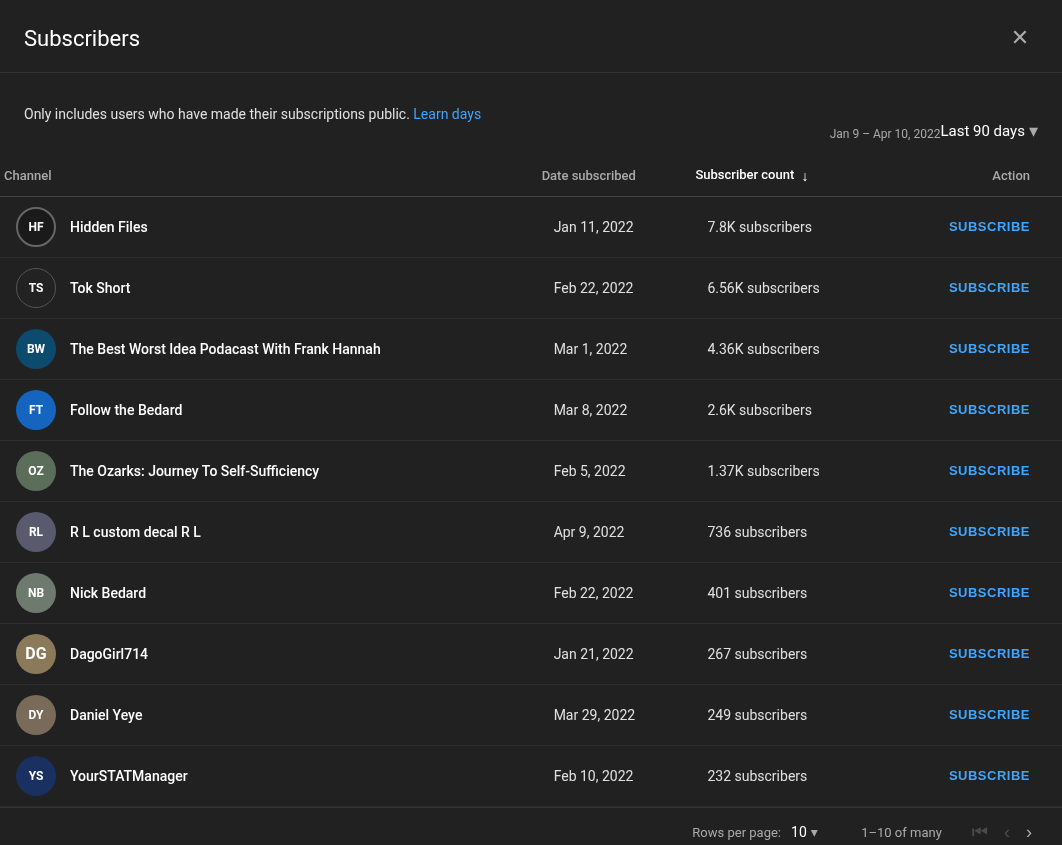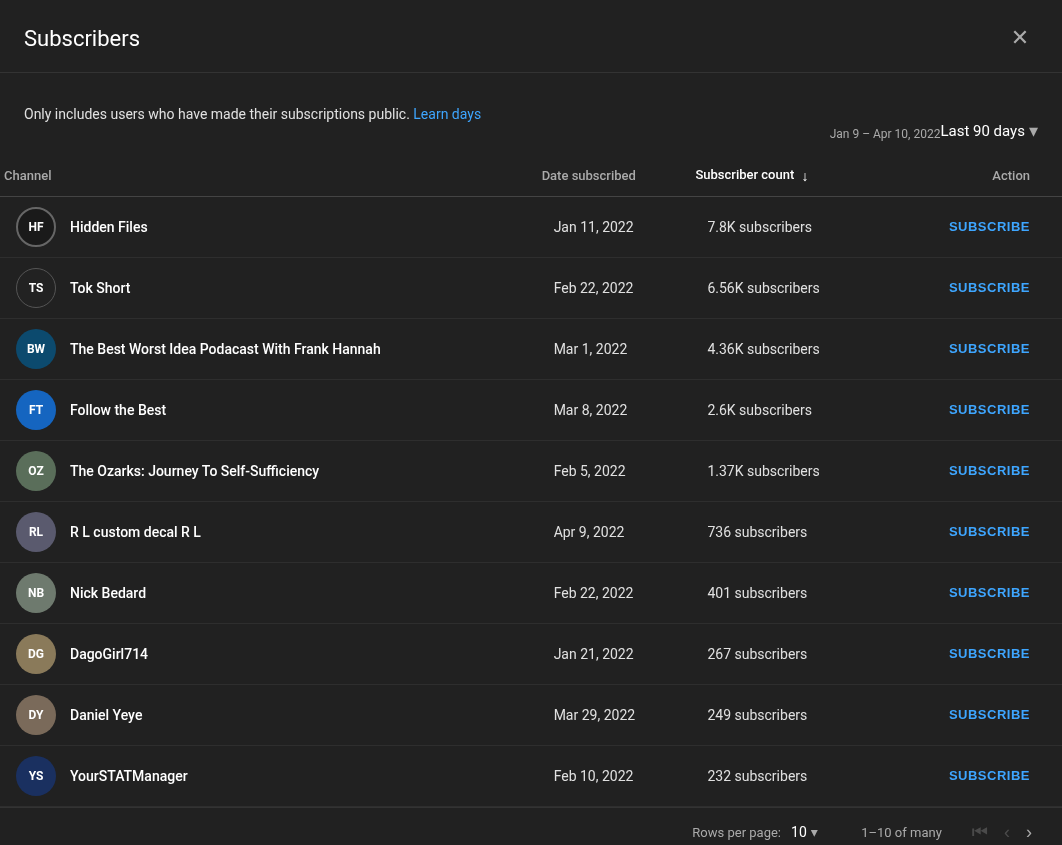--- a/index.html
+++ b/index.html
@@ -294,21 +294,21 @@
     <td class="action-col">
       <button class="subscribe-btn">SUBSCRIBE</button>
     </td>
   </tr>
           <tr>
     <td>
       <div class="channel-cell">
         <div class="avatar" style="background:#1565c0; border:none; font-size:12px;">
           FT
         </div>
-        <span class="channel-name" style="cursor:pointer;">Follow the Best</span>
+        <span class="channel-name" style="cursor:pointer;">Follow the Bedard</span>
       </div>
     </td>
     <td>Mar 8, 2022</td>
     <td>2.6K subscribers</td>
     <td class="action-col">
       <button class="subscribe-btn">SUBSCRIBE</button>
     </td>
   </tr>
           <tr>
     <td>
@@ -351,21 +351,21 @@
     </td>
     <td>Feb 22, 2022</td>
     <td>401 subscribers</td>
     <td class="action-col">
       <button class="subscribe-btn">SUBSCRIBE</button>
     </td>
   </tr>
           <tr>
     <td>
       <div class="channel-cell">
-        <div class="avatar" style="background:#8a7a5a; border:none; font-size:12px;">
+        <div class="avatar" style="background:#8a7a5a; border:none; font-size:16px;">
           DG
         </div>
         <span class="channel-name" style="cursor:pointer;">DagoGirl714</span>
       </div>
     </td>
     <td>Jan 21, 2022</td>
     <td>267 subscribers</td>
     <td class="action-col">
       <button class="subscribe-btn">SUBSCRIBE</button>
     </td>

